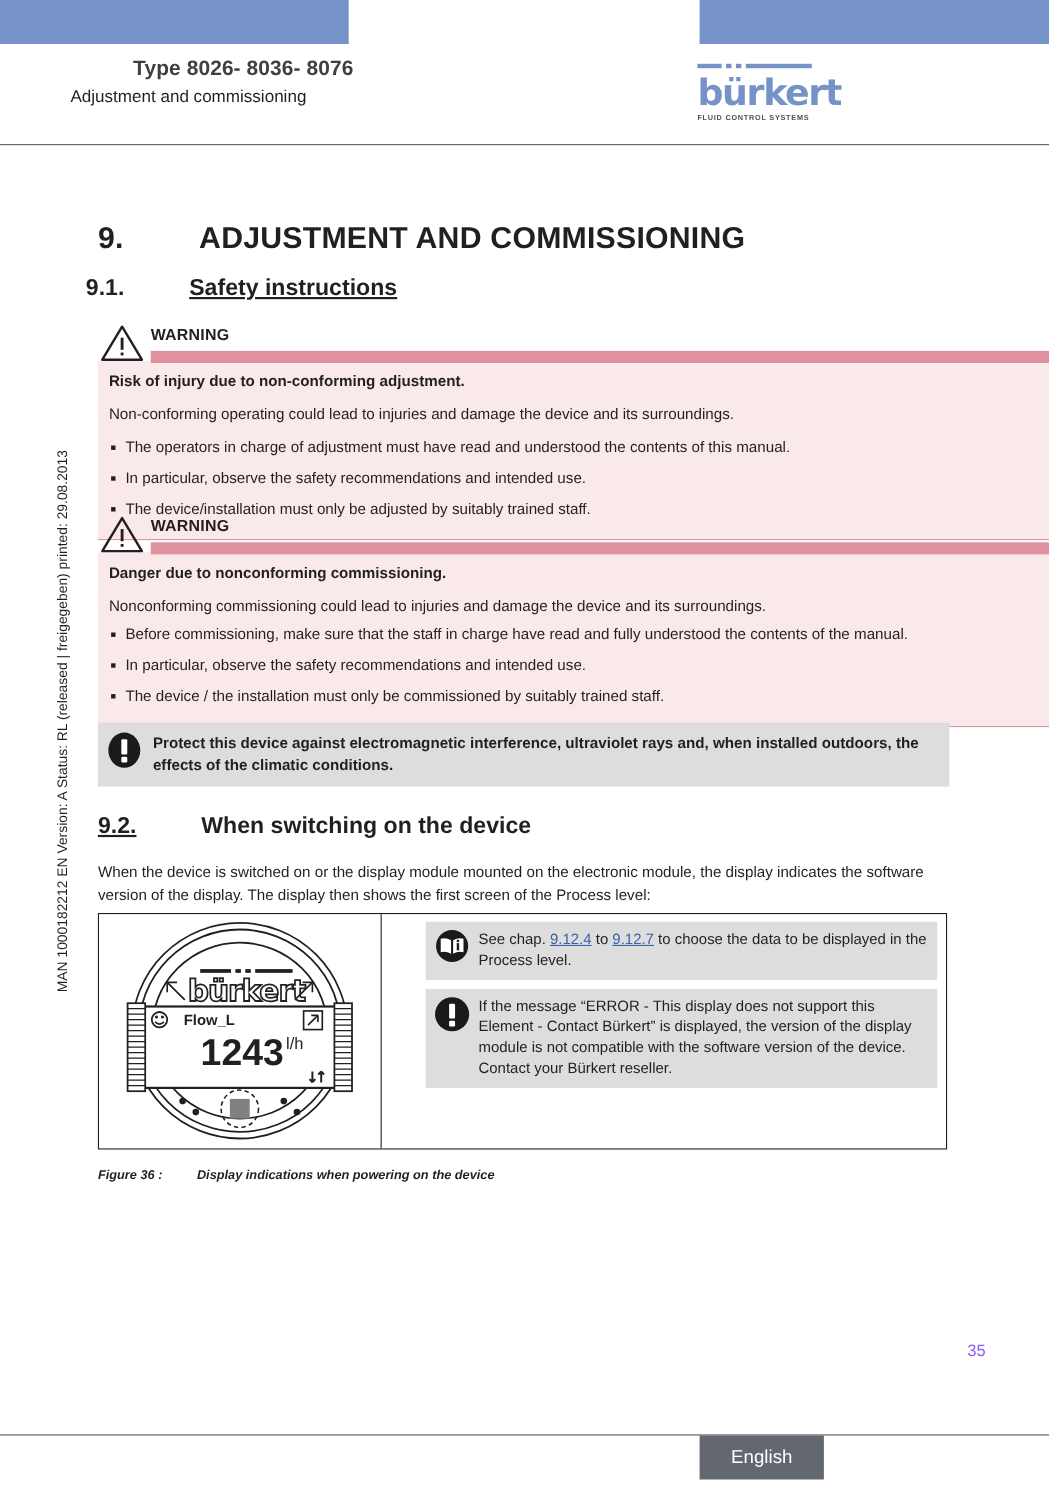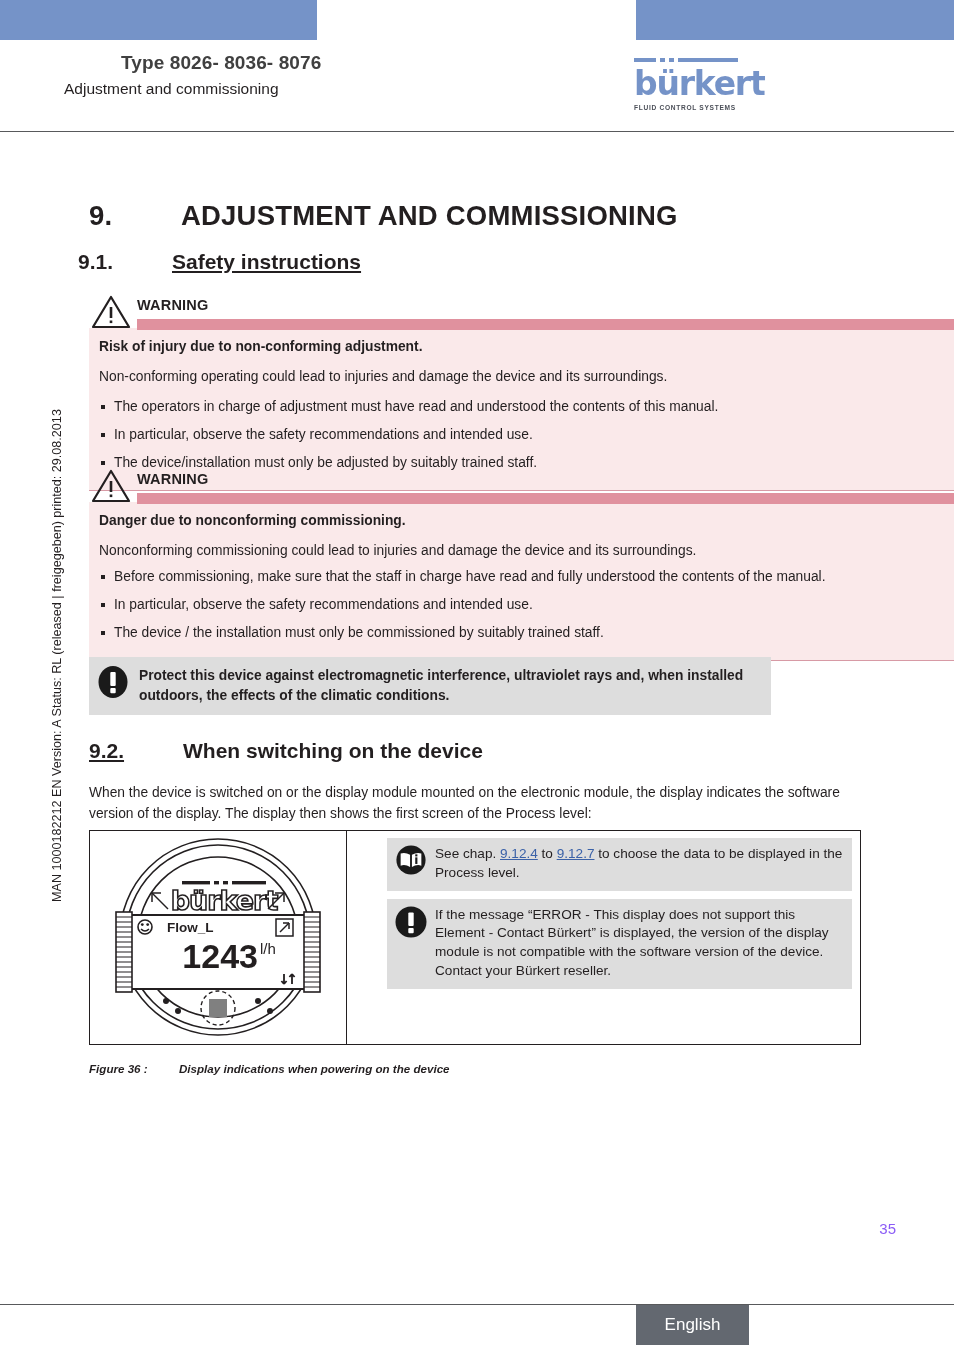--- a/index.html
+++ b/index.html
@@ -194,21 +194,21 @@
   .warn .bot-rule {
     height: 1px;
     background: #d79aa5;
     width: 100%;
   }
 
   
   .note {
     position: absolute;
     left: 89px;
-    width: 682px;
+    width: 774px;
     background: #dddddd;
     min-height: 46px;
   }
   .note-inner {
     position: relative;
     padding: 9px 12px 10px 50px;
     font-size: 13.8px;
     line-height: 1.42;
     font-weight: bold;
   }

